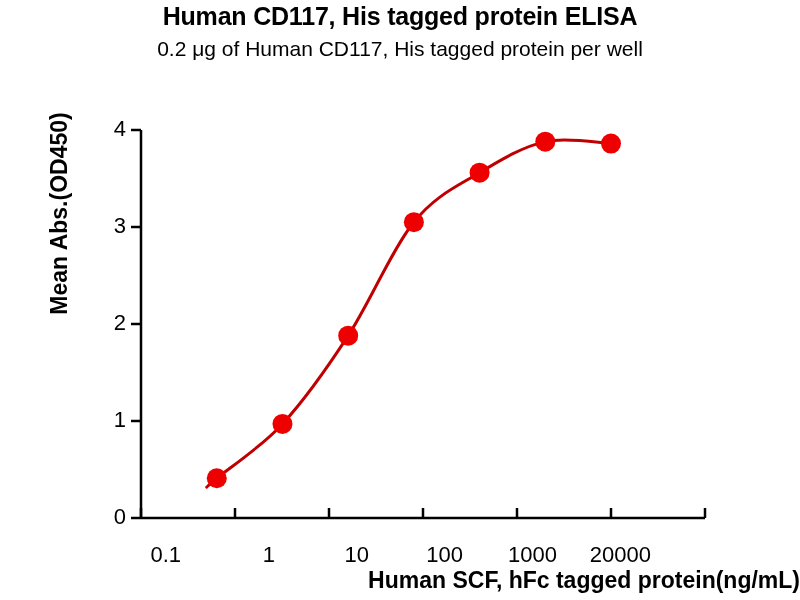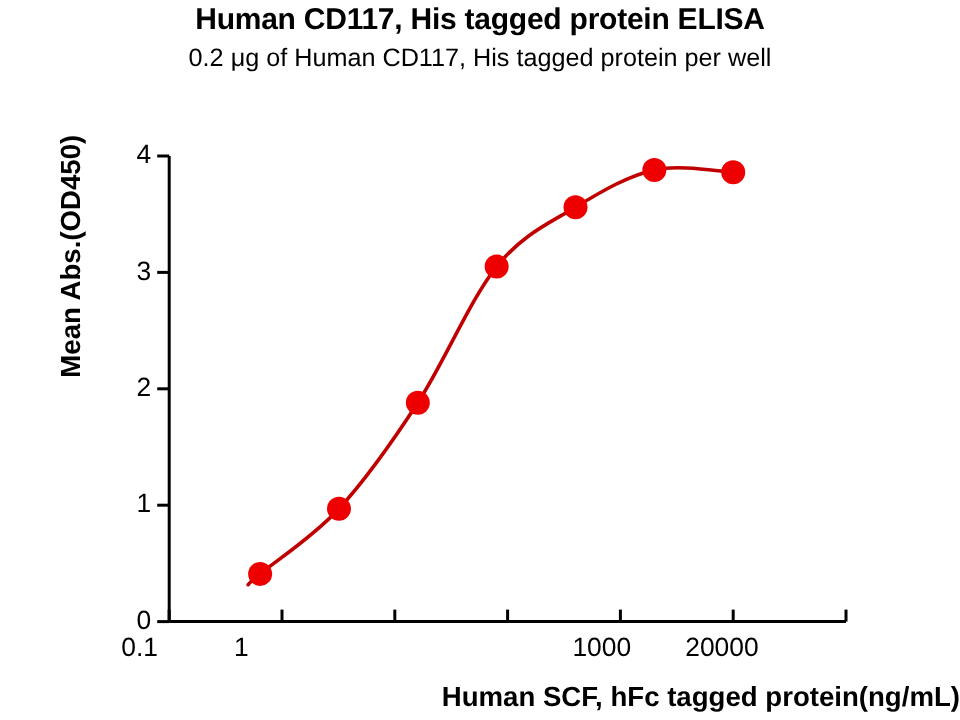--- a/index.html
+++ b/index.html
@@ -63,22 +63,22 @@
     transform: rotate(-90deg);
     transform-origin: center center;
   }
   .tick-label {
     position: absolute;
     font-size: 22px;
     font-weight: normal;
     white-space: nowrap;
   }
   .xtick-label {
-    text-align: left;
-    top: 527px;
+    text-align: right;
+    top: 542px;
   }
   .ytick-label {
     text-align: right;
     width: 30px;
   }
   svg.plot {
     position: absolute;
     left: 0;
     top: 0;
   }
@@ -120,20 +120,22 @@
           <circle cx="413.89" cy="222.15" r="10" fill="#EE0000"></circle>
           <circle cx="479.59" cy="172.68" r="10" fill="#EE0000"></circle>
           <circle cx="545.30" cy="141.64" r="10" fill="#EE0000"></circle>
           <circle cx="611.00" cy="143.58" r="10" fill="#EE0000"></circle>
         </g>
     </g>
   </svg>
 
   <div class="tick-label xtick-label" style="left:101px; width:80px;">0.1</div>
   <div class="tick-label xtick-label" style="left:195px; width:80px;">1</div>
+  <div class="tick-label xtick-label" style="left:289px; width:80px;">10</div>
+  <div class="tick-label xtick-label" style="left:383px; width:80px;">100</div>
   <div class="tick-label xtick-label" style="left:477px; width:80px;">1000</div>
   <div class="tick-label xtick-label" style="left:571px; width:80px;">20000</div>
 
   <div class="tick-label ytick-label" style="left:96px; top:504px;">0</div>
   <div class="tick-label ytick-label" style="left:96px; top:407px;">1</div>
   <div class="tick-label ytick-label" style="left:96px; top:310px;">2</div>
   <div class="tick-label ytick-label" style="left:96px; top:213px;">3</div>
   <div class="tick-label ytick-label" style="left:96px; top:116px;">4</div>
 
   <div class="ylabel">Mean Abs.(OD450)</div>

